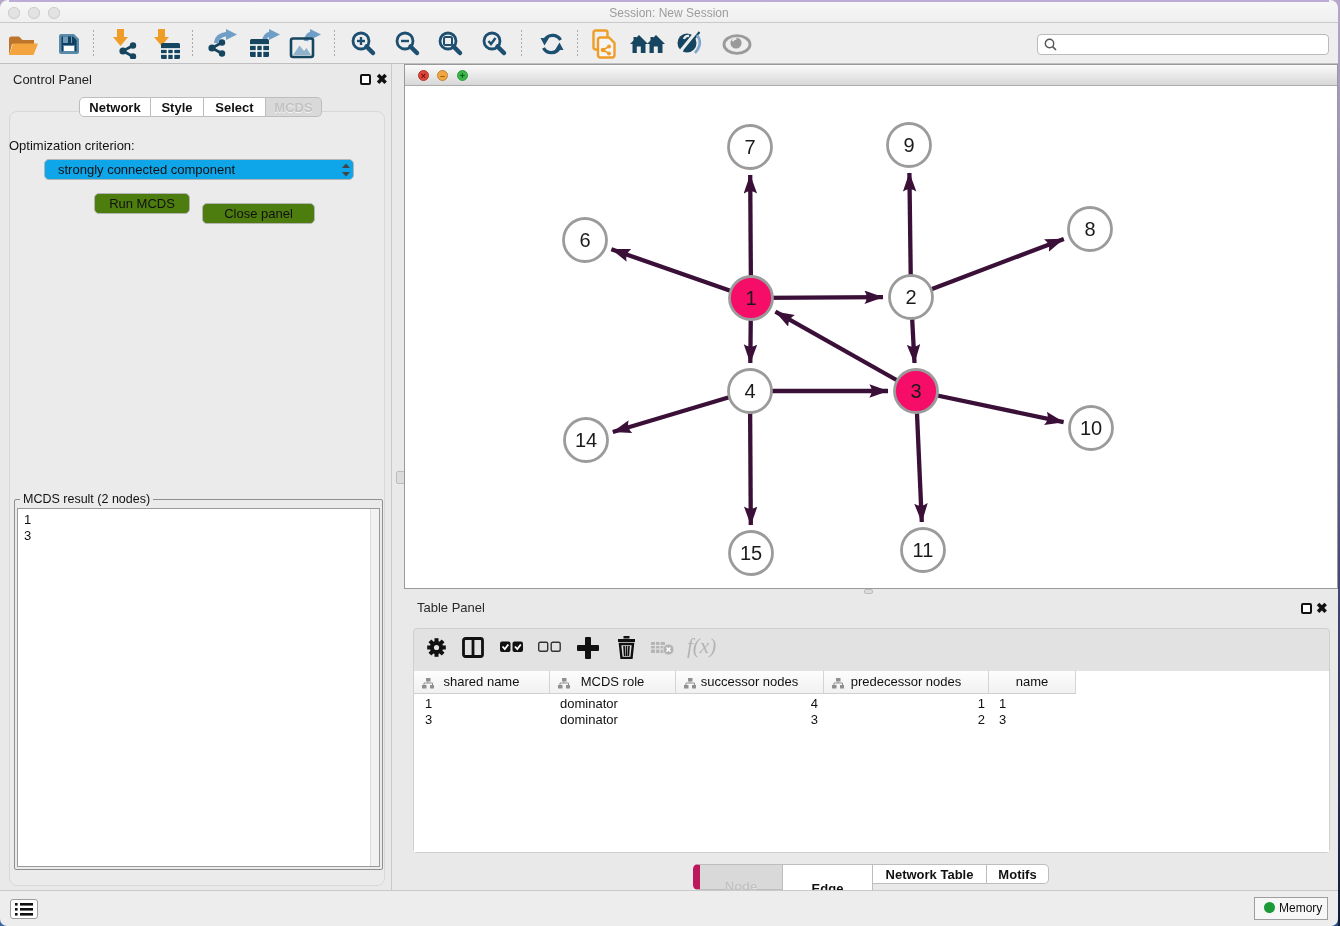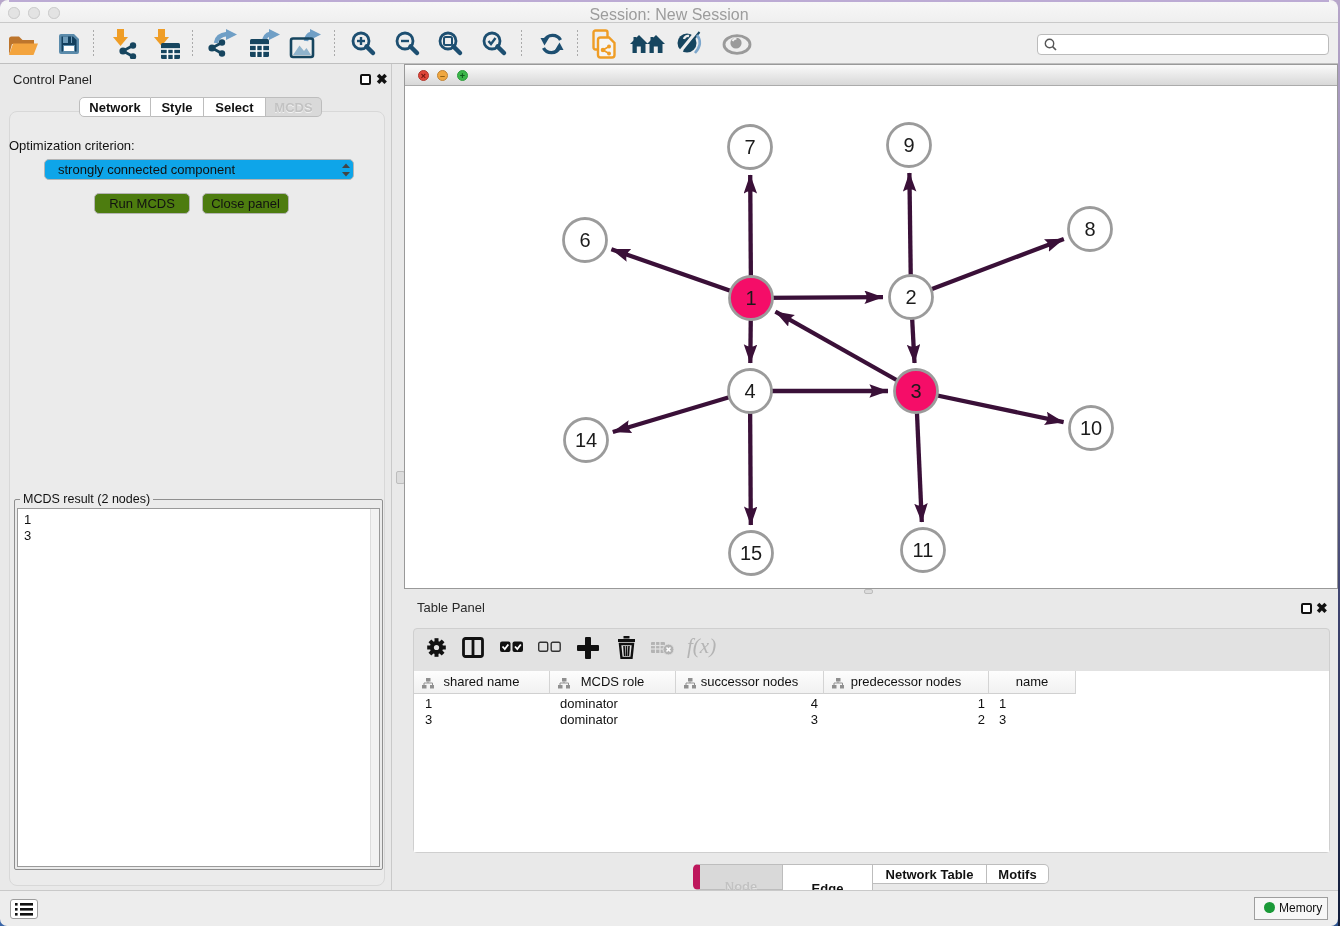--- a/index.html
+++ b/index.html
@@ -6,21 +6,21 @@
 body{font-family:"Liberation Sans",sans-serif;background:#ededed;position:relative}
 .abs{position:absolute}
 
 #deskTop{left:0;top:0;width:1340px;height:2px;background:#bcabd4}
 #deskR{left:1338px;top:0;width:2px;height:926px;background:linear-gradient(#b7a6ca,#8d84ab 30%,#3f4470 65%,#101b38)}
 .corner{width:9px;height:9px;top:0;background:#b7a6ca}
 .corner i{position:absolute;width:9px;height:9px;background:#f4f4f4;display:block}
 
 #titlebar{left:0;top:2px;width:1338px;height:21px;background:linear-gradient(#f7f7f7,#efefef);border-bottom:1px solid #c9c9c9;border-radius:8px 8px 0 0}
 .tlc{width:11.5px;height:11.5px;border-radius:50%;top:7px;background:#e3e3e3;border:1px solid #c9c9c9}
-#title{left:0;top:6px;width:1338px;text-align:center;font-size:16px;color:#9c9c9c}
+#title{left:0;top:6px;width:1338px;text-align:center;font-size:12px;color:#9c9c9c}
 
 #toolbar{left:0;top:23px;width:1338px;height:41px;background:#eeeeee;border-bottom:1px solid #bfbfbf}
 .tsep{top:30px;width:1px;height:28px;background-image:linear-gradient(#aaa 50%,transparent 50%);background-size:1px 4px}
 #search{left:1037px;top:34px;width:292px;height:21px;background:#fff;border:1px solid #bbb;border-radius:4px}
 
 #main{left:0;top:64px;width:1338px;height:826px;background:#e9e9e9}
 
 #cpTitle{left:13px;top:72px;font-size:13px;color:#222}
 .sqico{width:11px;height:11px;border:2px solid #111;border-radius:2px;background:#fff}
 .xico{font-size:14px;color:#111;font-weight:bold}
@@ -220,21 +220,21 @@
  <div class="tab" style="width:62px;padding:0">Select</div>
  <div class="tab dis last" style="width:56px;padding:0">MCDS</div>
 </div>
 <div class="abs" id="optlab">Optimization criterion:</div>
 <div class="abs" id="selbox">strongly connected component</div>
 <svg class="abs" style="left:341px;top:163px" width="10" height="14">
  <polygon points="1,5 5,0.5 9,5" fill="#444"></polygon>
     <polygon points="1,9 5,13.5 9,9" fill="#444"></polygon>
 </svg>
 <div class="abs btn" style="left:94px;top:193px;width:96px">Run MCDS</div>
-<div class="abs btn" style="left:202px;top:193px;width:87px">Close panel</div>
+<div class="abs btn" style="left:202px;top:203px;width:113px">Close panel</div>
 <div class="abs" id="fs"></div>
 <div class="abs" id="fsleg">MCDS result (2 nodes)</div>
 <div class="abs" id="fsin">1<br>3</div>
 <div class="abs" id="fsscroll"></div>
 <div class="abs" id="cpBorder"></div>
 <div class="abs" id="vgrip"></div>
 
 <div class="abs" id="netwin">
  <div class="abs" id="nettb"></div>
  <div class="abs light" style="left:13px;background:#e0453a;border:0.5px solid #b0382e;color:#6d130c">×</div>

